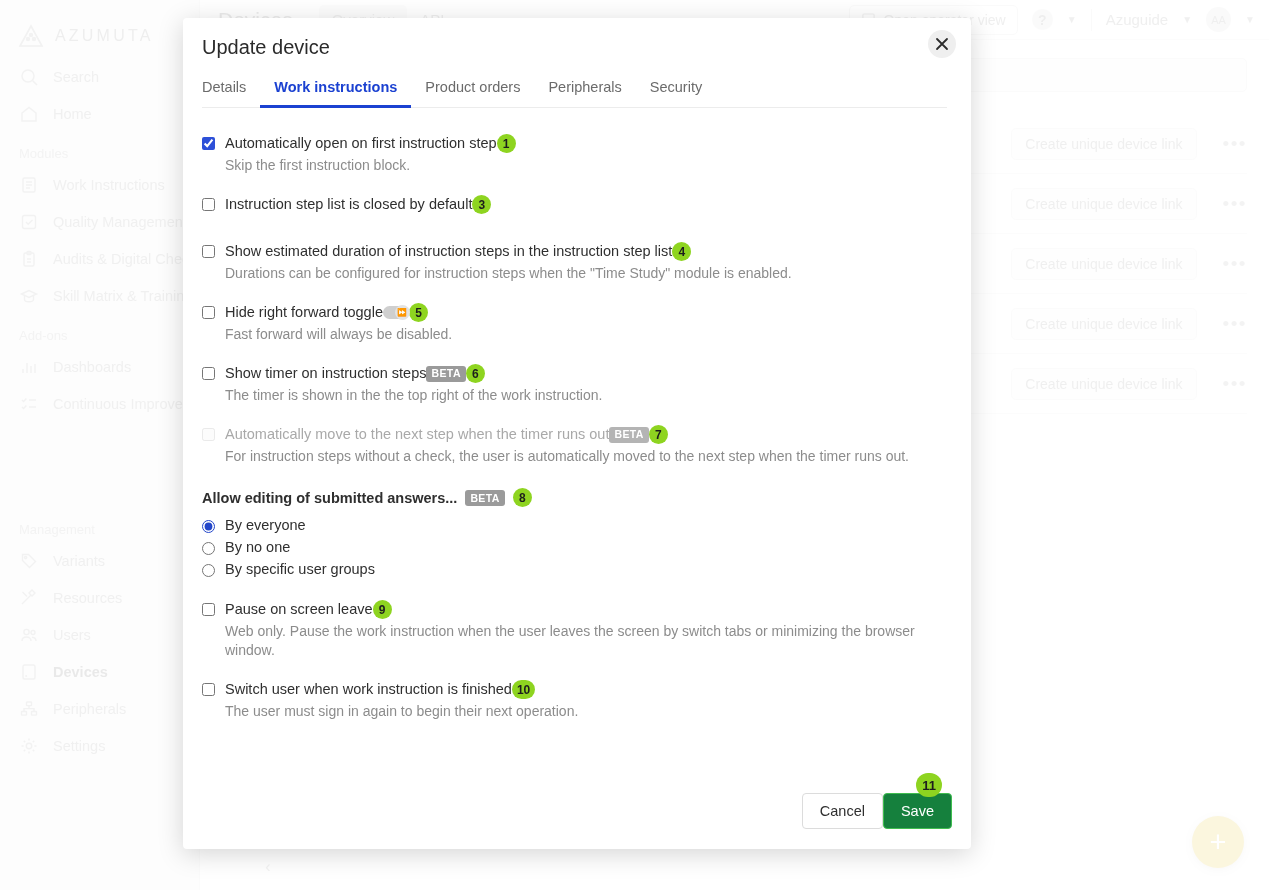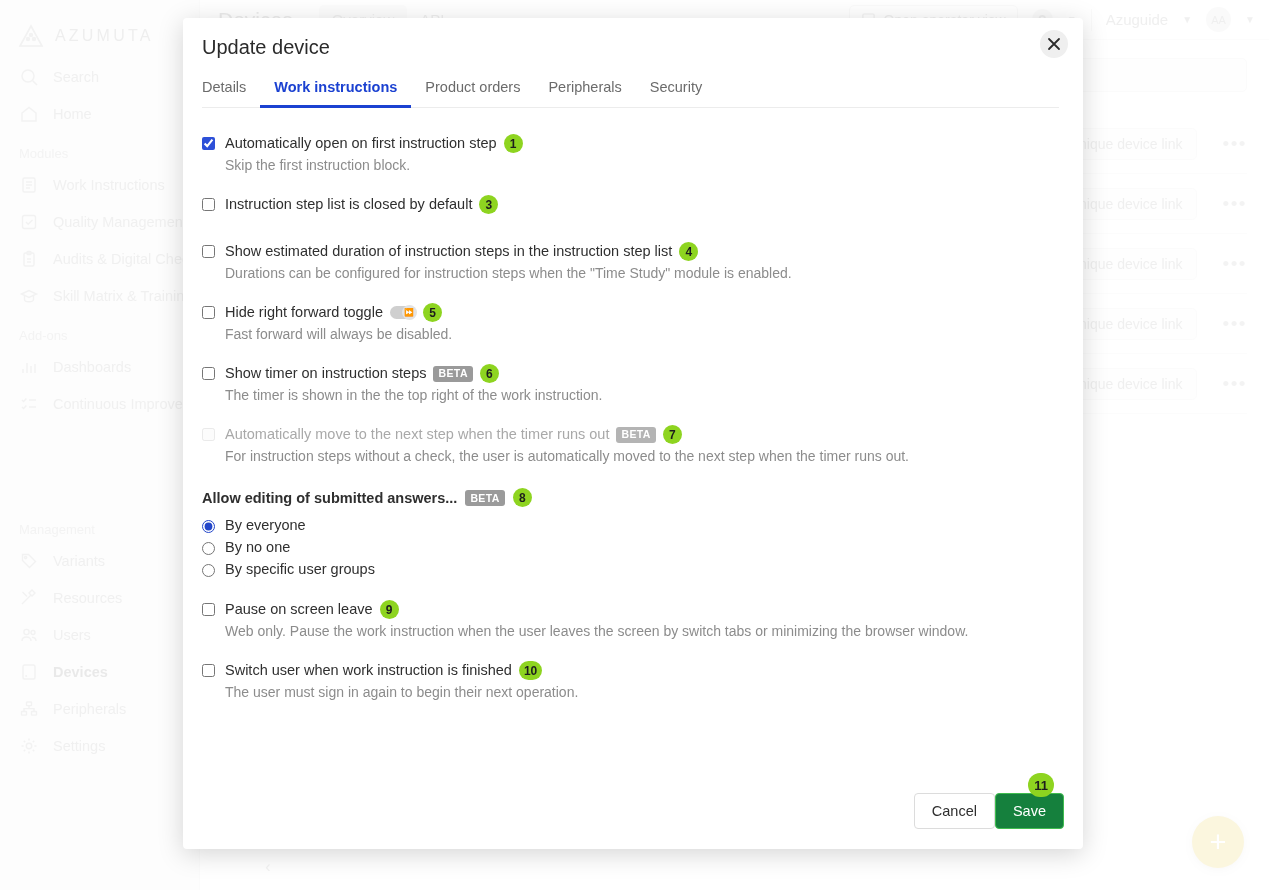--- a/index.html
+++ b/index.html
@@ -118,21 +118,21 @@
     background: #e8c93a;
     display: flex; align-items: center; justify-content: center;
     color: #fff; font-size: 29px; font-weight: 300;
     box-shadow: 0 2px 7px rgba(0,0,0,.14);
   }
 
   
   .modal {
     position: absolute;
     left: 183px; top: 18px;
-    width: 900px; height: 831px;
+    width: 788px; height: 831px;
     background: #ffffff;
     border-radius: 4px;
     box-shadow: 0 5px 26px rgba(0,0,0,.17);
     z-index: 20;
     display: flex; flex-direction: column;
   }
   .modal-header {
     padding: 17px 24px 0 19px;
     position: relative; flex: none;
   }
@@ -179,21 +179,21 @@
     accent-color: #2d50d8;
     margin-top: 3px; margin-right: 10px;
   }
   input[type="radio"].rb {
     width: 13px; height: 13px;
     accent-color: #2346c9;
     margin-top: 2px; margin-right: 10px;
   }
   .opt-label {
     font-size: 14.5px; color: #2f2f2f; line-height: 19px;
-    display: flex; align-items: center; flex-wrap: wrap; gap: 7px;
+    display: flex; align-items: center; flex-wrap: wrap; 
   }
   .opt-label.disabled { color: #a9a9a9; }
   .cb.disabled-cb { opacity: .45; }
   .opt-desc {
     font-size: 14px; color: #8c8c8c;
     margin: 3px 0 0 23px; line-height: 19px;
   }
   .group-title {
     font-size: 14.5px; color: #2f2f2f; font-weight: 700;
     display: flex; align-items: center; gap: 8px;

